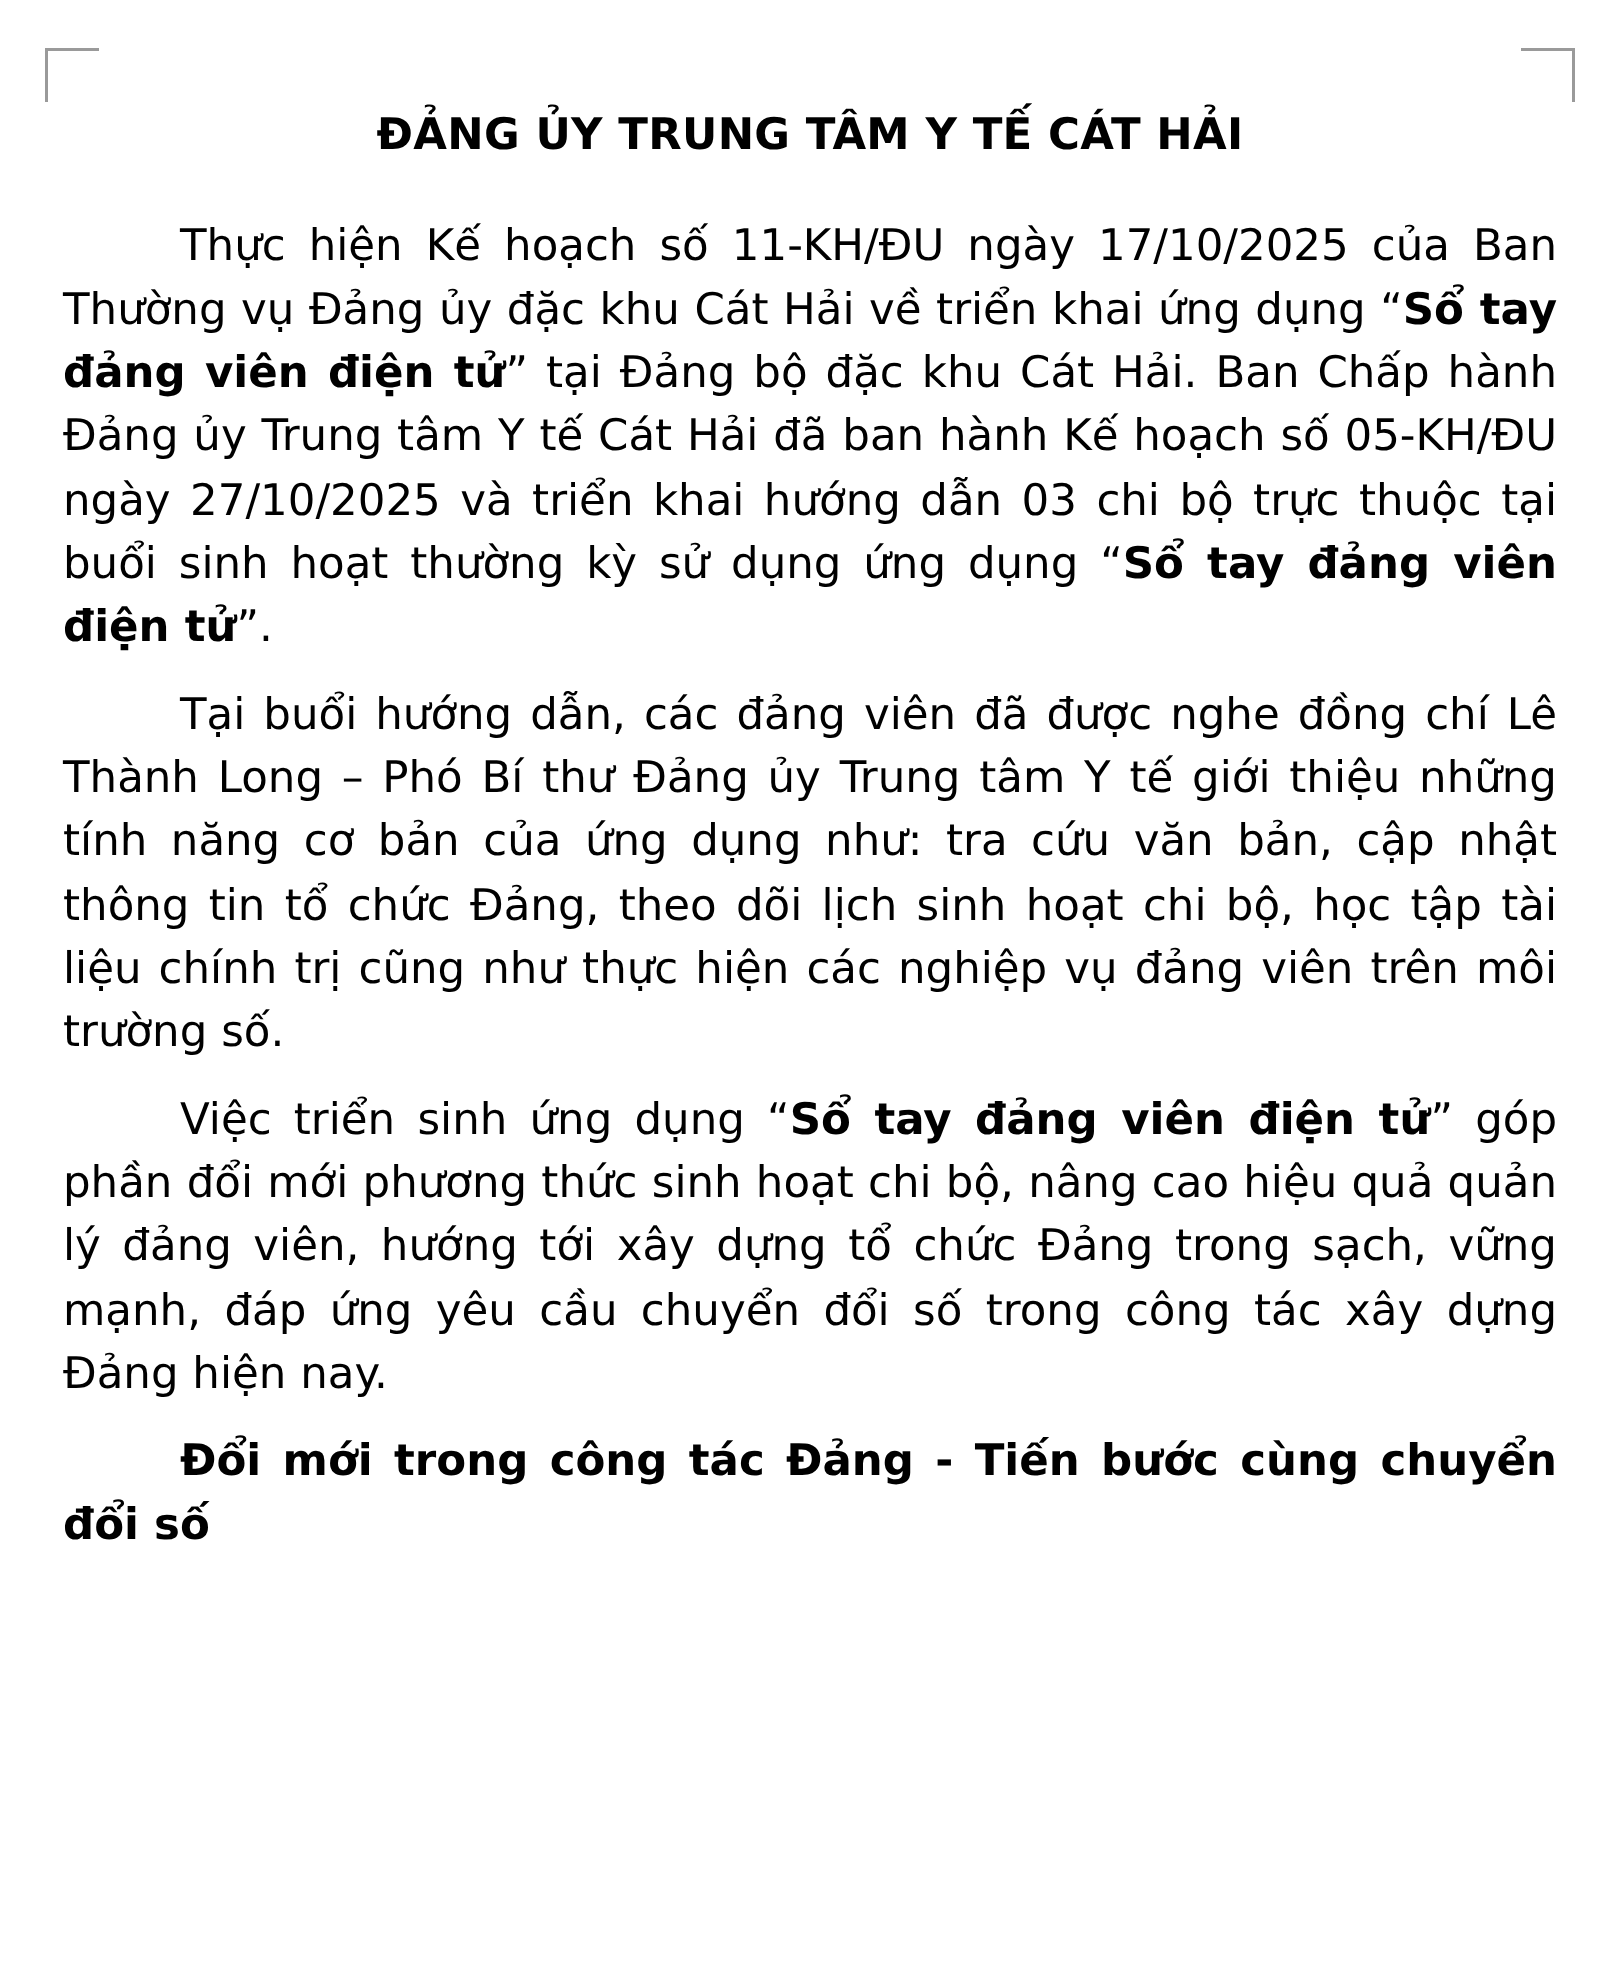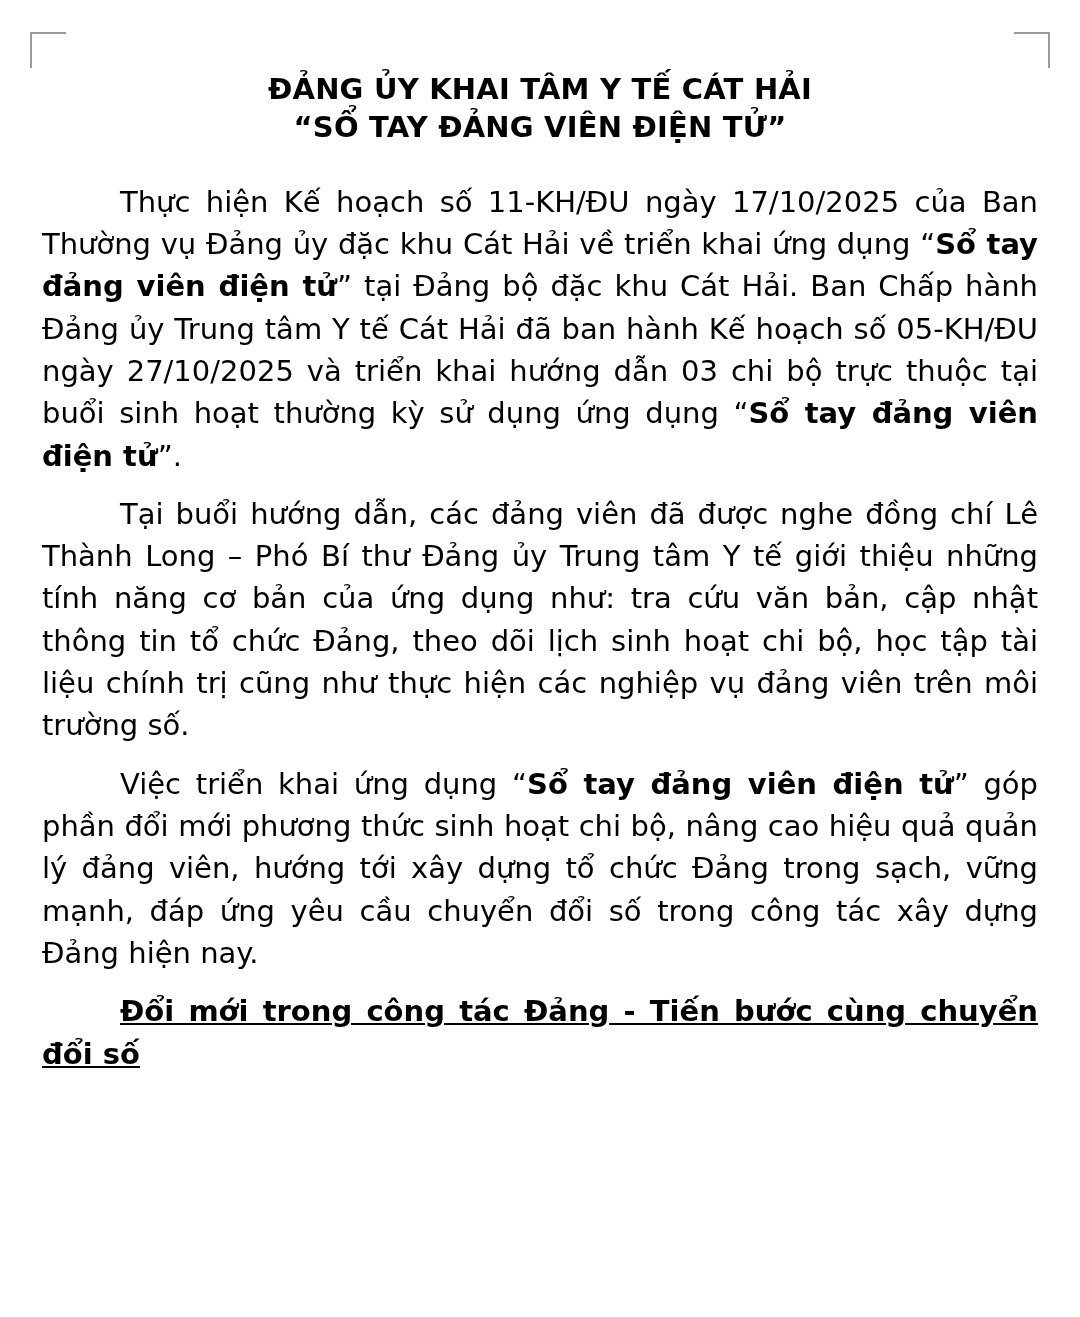--- a/index.html
+++ b/index.html
@@ -51,36 +51,34 @@
     font-size: 29px;
     line-height: 1.46;
     margin: 0 0 16px 0;
     text-indent: 78px;
   }
   .para:last-of-type { margin-bottom: 0; }
   .para b, .para strong { font-weight: bold; }
 
   .para-closing {
     font-weight: bold;
-    text-decoration: underline;
   }
 </style>
 </head>
 <body>
 
 <div class="crop-mark crop-tl"></div>
 <div class="crop-mark crop-tr"></div>
 
 <div class="page">
 
   <h1 class="doc-title">
-    <span class="t-line">ĐẢNG ỦY KHAI TÂM Y TẾ CÁT HẢI</span>
-    <span class="t-line">“SỔ TAY ĐẢNG VIÊN ĐIỆN TỬ”</span>
+    <span class="t-line">ĐẢNG ỦY TRUNG TÂM Y TẾ CÁT HẢI</span>
   </h1>
 
   <div>
     <p class="para"><span>Thực hiện Kế hoạch số 11-KH/ĐU ngày 17/10/2025 của Ban Thường vụ Đảng ủy đặc khu Cát Hải về triển khai ứng dụng “</span><b>Sổ tay đảng viên điện tử</b><span>” tại Đảng bộ đặc khu Cát Hải. Ban Chấp hành Đảng ủy Trung tâm Y tế Cát Hải đã ban hành Kế hoạch số 05-KH/ĐU ngày 27/10/2025 và triển khai hướng dẫn 03 chi bộ trực thuộc tại buổi sinh hoạt thường kỳ sử dụng ứng dụng “</span><b>Sổ tay đảng viên điện tử</b><span>”.</span></p>
     <p class="para"><span>Tại buổi hướng dẫn, các đảng viên đã được nghe đồng chí Lê Thành Long – Phó Bí thư Đảng ủy Trung tâm Y tế giới thiệu những tính năng cơ bản của ứng dụng như: tra cứu văn bản, cập nhật thông tin tổ chức Đảng, theo dõi lịch sinh hoạt chi bộ, học tập tài liệu chính trị cũng như thực hiện các nghiệp vụ đảng viên trên môi trường số.</span></p>
-    <p class="para"><span>Việc triển khai ứng dụng “</span><b>Sổ tay đảng viên điện tử</b><span>” góp phần đổi mới phương thức sinh hoạt chi bộ, nâng cao hiệu quả quản lý đảng viên, hướng tới xây dựng tổ chức Đảng trong sạch, vững mạnh, đáp ứng yêu cầu chuyển đổi số trong công tác xây dựng Đảng hiện nay.</span></p>
+    <p class="para"><span>Việc triển sinh ứng dụng “</span><b>Sổ tay đảng viên điện tử</b><span>” góp phần đổi mới phương thức sinh hoạt chi bộ, nâng cao hiệu quả quản lý đảng viên, hướng tới xây dựng tổ chức Đảng trong sạch, vững mạnh, đáp ứng yêu cầu chuyển đổi số trong công tác xây dựng Đảng hiện nay.</span></p>
     <p class="para para-closing"><b>Đổi mới trong công tác Đảng - Tiến bước cùng chuyển đổi số</b></p>
   </div>
 
 </div>
 
 </body></html>

